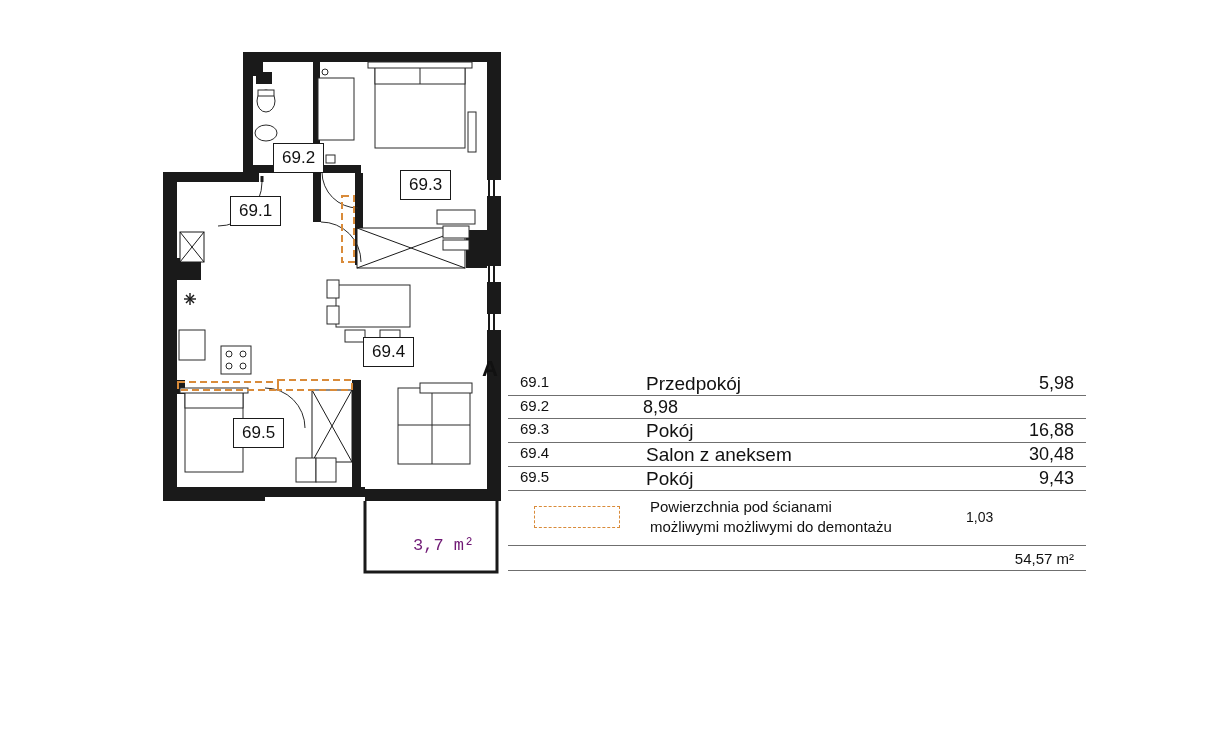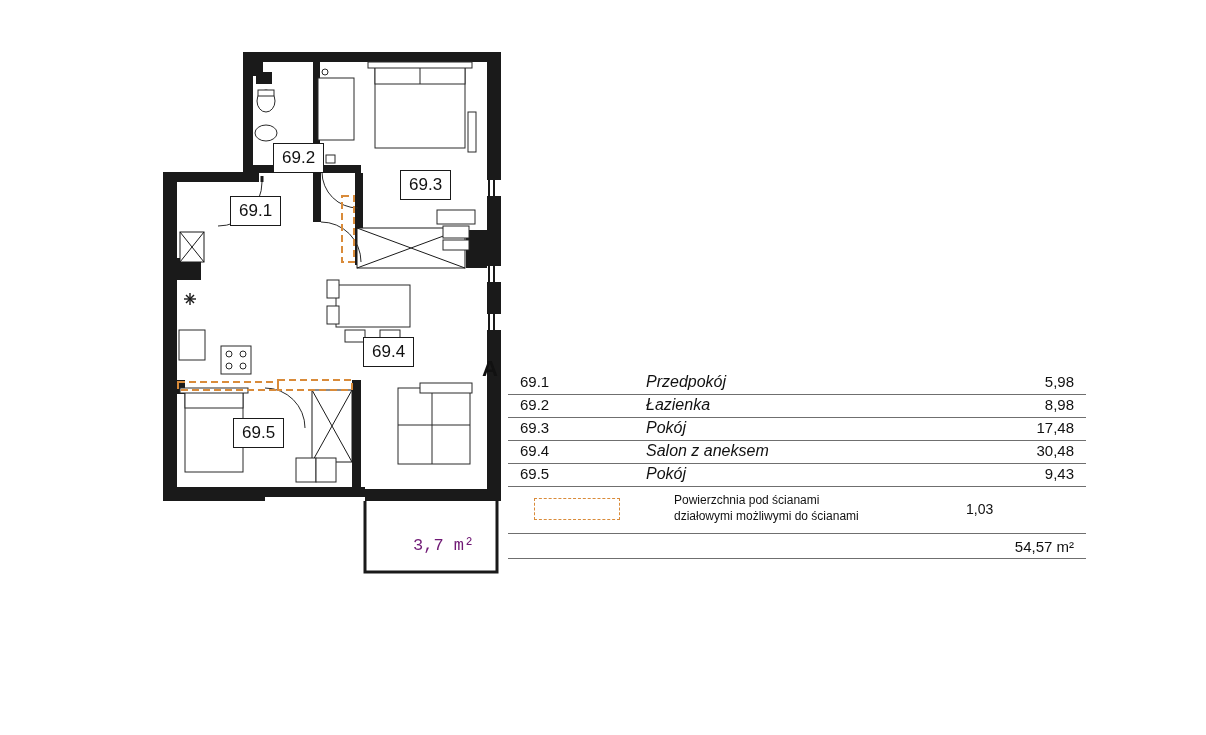--- a/index.html
+++ b/index.html
@@ -68,29 +68,28 @@
   .legend-row .code {
     width: 62px;
     flex: 0 0 62px;
     font-size: 15px;
     text-align: left;
     padding-left: 12px;
     box-sizing: border-box;
   }
   .legend-row .name {
     flex: 1 1 auto;
-    font-size: 16px;
+    font-size: 19px;
     padding-left: 76px;
     box-sizing: border-box;
-    font-style: italic;
   }
   .legend-row .area {
     width: 120px;
     flex: 0 0 120px;
-    font-size: 15px;
+    font-size: 18px;
     text-align: right;
     padding-right: 12px;
     box-sizing: border-box;
   }
 
   .legend-note {
     display: flex;
     align-items: center;
     border-bottom: 1px solid #6f6f6f;
     padding: 6px 0 8px 0;
@@ -103,24 +102,23 @@
     justify-content: center;
   }
   .swatch {
     width: 84px;
     height: 20px;
     border: 1px dashed #d98b3a;
     background: #ffffff;
   }
   .legend-note .note-text {
     flex: 1 1 auto;
-    font-size: 12px;
+    font-size: 15px;
     line-height: 1.33;
     padding-left: 4px;
-    margin-left: 24px;
   }
   .legend-note .note-area {
     width: 120px;
     flex: 0 0 120px;
     font-size: 14px;
     text-align: left;
     padding-right: 12px;
     box-sizing: border-box;
   }
 
@@ -283,49 +281,48 @@
 <div id="legend">
 
   <div class="legend-row">
     <div class="code">69.1</div>
     <div class="name">Przedpokój</div>
     <div class="area">5,98</div>
   </div>
 
   <div class="legend-row">
     <div class="code">69.2</div>
-    <div class="name">Łazienka</div>
     <div class="area">8,98</div>
   </div>
 
   <div class="legend-row">
     <div class="code">69.3</div>
     <div class="name">Pokój</div>
-    <div class="area">17,48</div>
+    <div class="area">16,88</div>
   </div>
 
   <div class="legend-row">
     <div class="code">69.4</div>
     <div class="name">Salon z aneksem</div>
     <div class="area">30,48</div>
   </div>
 
   <div class="legend-row">
     <div class="code">69.5</div>
     <div class="name">Pokój</div>
     <div class="area">9,43</div>
   </div>
 
   <div class="legend-note">
     <div class="swatch-cell">
       <div class="swatch"></div>
     </div>
     <div class="note-text">
       <div>Powierzchnia pod ścianami</div>
-      <div>działowymi możliwymi do ścianami</div>
+      <div>możliwymi możliwymi do demontażu</div>
     </div>
     <div class="note-area">1,03</div>
   </div>
 
   <div class="legend-total">
     <div class="total-value">54,57 m²</div>
   </div>
 </div>
 
 </body></html>

